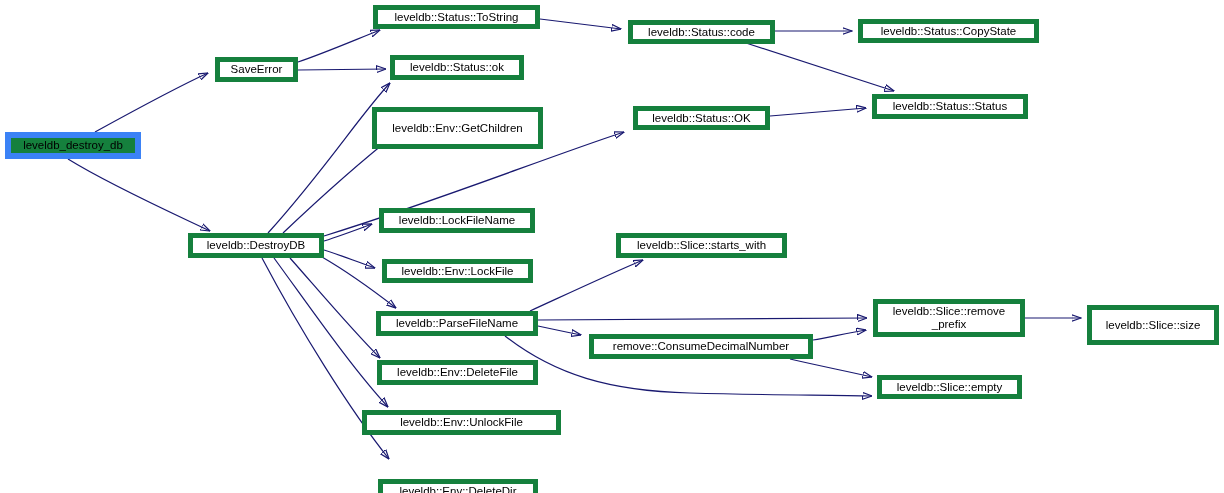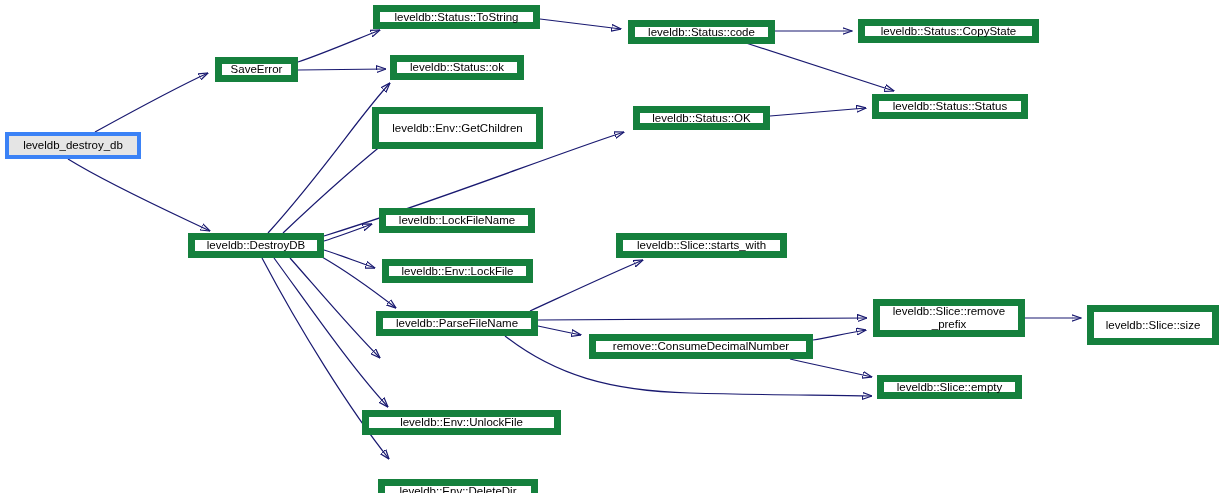--- a/index.html
+++ b/index.html
@@ -9,35 +9,35 @@
     background:#ffffff;
     font-family:"Liberation Sans", sans-serif;
     overflow:hidden;
   }
   svg.edges{position:absolute;left:0;top:0;width:1224px;height:493px;}
   svg.edges path{fill:none;stroke:#191970;stroke-width:1.2px;}
   .node{
     position:absolute;
     box-sizing:border-box;
     background:#ffffff;
-    border:7px solid #15803d;
+    border:5px solid #15803d;
     color:#000000;
     font-size:11.5px;
     line-height:13px;
     display:flex;
     flex-direction:column;
     align-items:center;
     justify-content:center;
     text-align:center;
     white-space:nowrap;
     cursor:pointer;
   }
   .node.current{
-    background:#e5e5e5;
-    border:4px solid #3b82f6;
+    background:#15803d;
+    border:6px solid #3b82f6;
     cursor:default;
     align-items:center;
   }
 </style>
 </head>
 <body>
 
 <div class="canvas">
 
   <svg class="edges" viewBox="0 0 1224 493">
@@ -139,20 +139,23 @@
   </div>
 
   <div class="node" style="left:1087px;top:305px;width:132px;height:40px">
     <span>leveldb::Slice::size</span>
   </div>
 
   <div class="node" style="left:877px;top:375px;width:145px;height:24px">
     <span>leveldb::Slice::empty</span>
   </div>
 
+  <div class="node" style="left:377px;top:360px;width:161px;height:25px">
+    <span>leveldb::Env::DeleteFile</span>
+  </div>
 
   <div class="node" style="left:362px;top:410px;width:199px;height:25px">
     <span>leveldb::Env::UnlockFile</span>
   </div>
 
   <div class="node" style="left:378px;top:479px;width:160px;height:25px">
     <span>leveldb::Env::DeleteDir</span>
   </div>
 
 </div>

